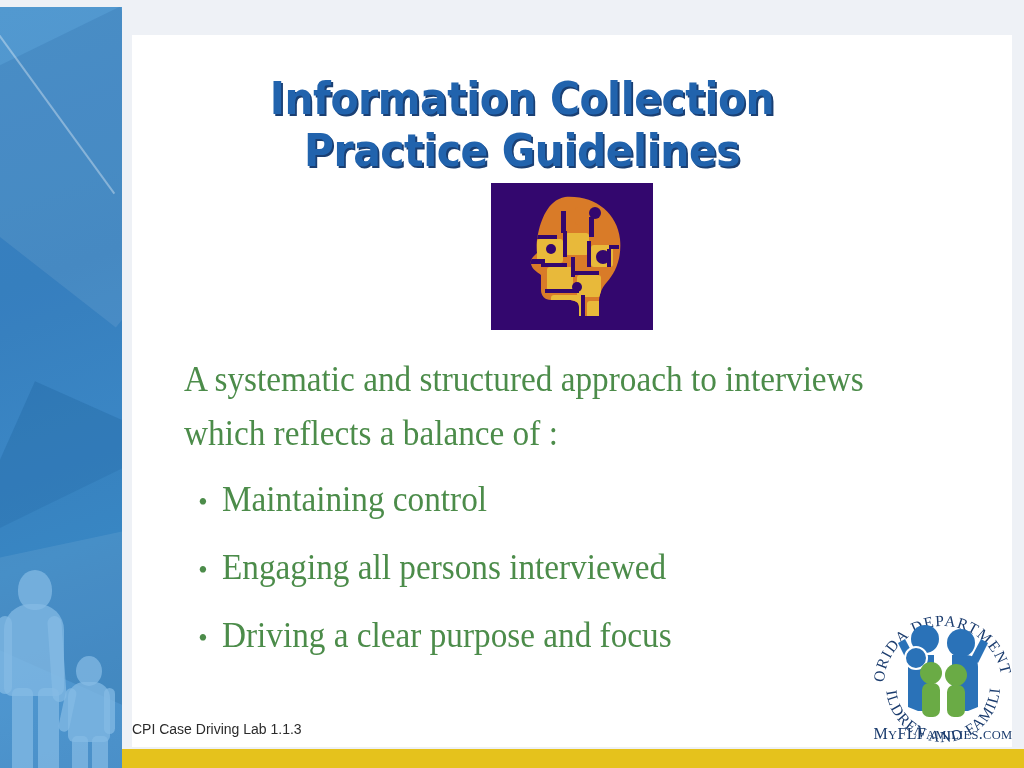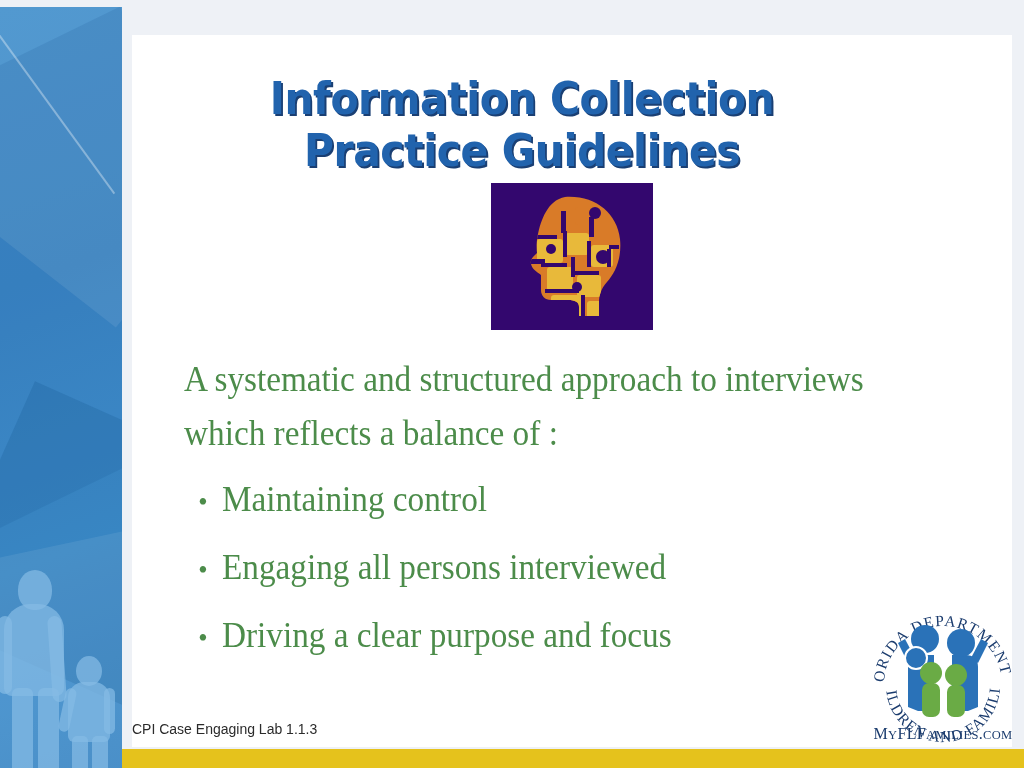--- a/index.html
+++ b/index.html
@@ -311,19 +311,19 @@
           <circle cx="63" cy="72" r="11" fill="#6aab45"></circle>
           <rect x="54" y="82" width="18" height="34" rx="7" fill="#6aab45"></rect>
           <circle cx="88" cy="74" r="11" fill="#6aab45"></circle>
           <rect x="79" y="84" width="18" height="32" rx="7" fill="#6aab45"></rect>
         </g>
 
         <text x="75" y="138" text-anchor="middle" font-family="'Liberation Serif', serif" font-size="16" fill="#1b3c6e" letter-spacing="0.3">M<tspan font-size="12.5">Y</tspan>FLF<tspan font-size="12.5">AMILIES</tspan>.<tspan font-size="12.5">COM</tspan></text>
       </svg>
     </div>
 
-    <div id="footer-note">CPI Case Engaging Lab 1.1.3</div>
+    <div id="footer-note">CPI Case Driving Lab 1.1.3</div>
 
   </div>
 
   <div id="bottom-bar"></div>
 
 </div>
 
 </body></html>

